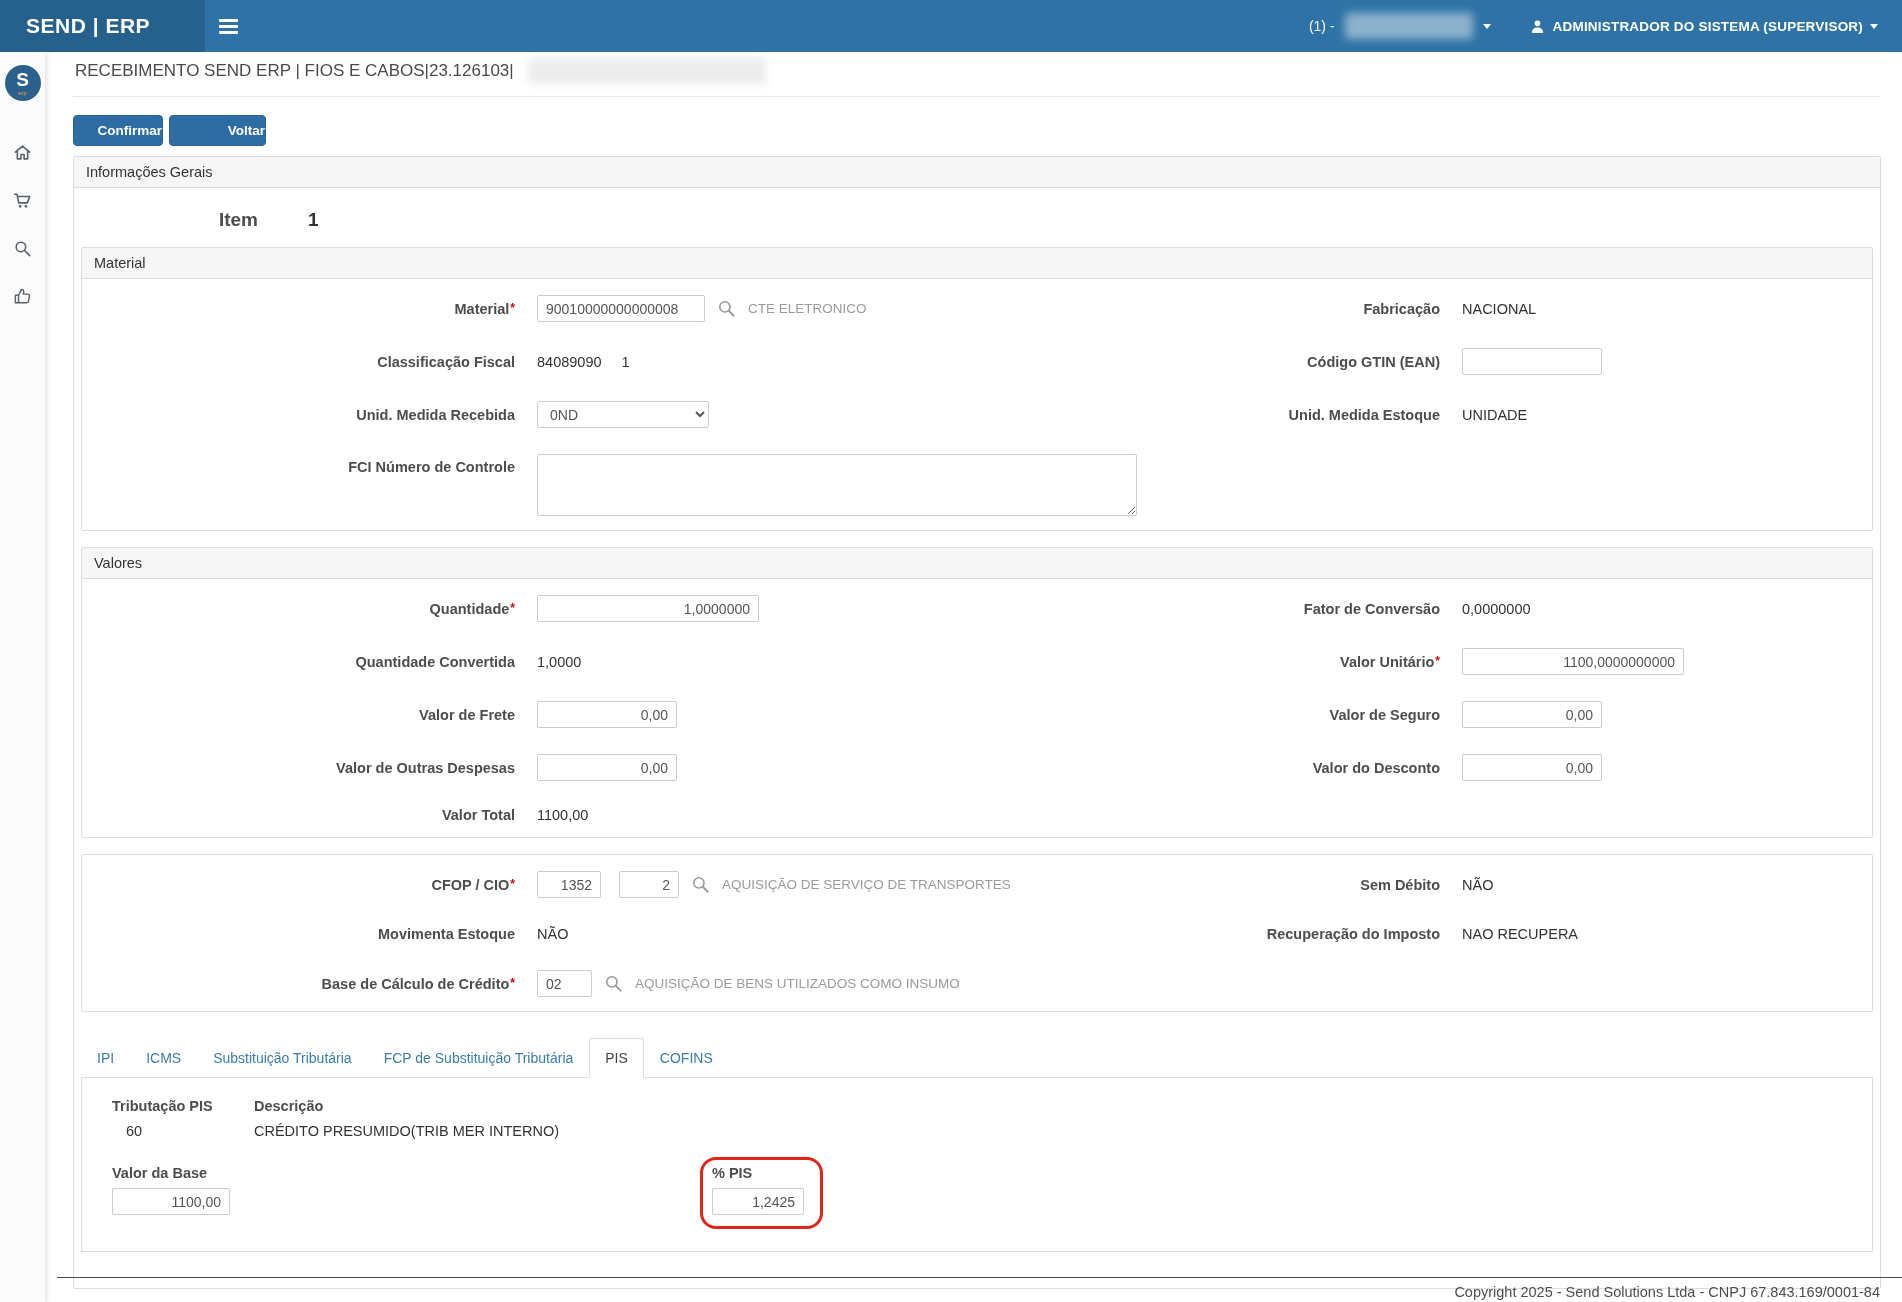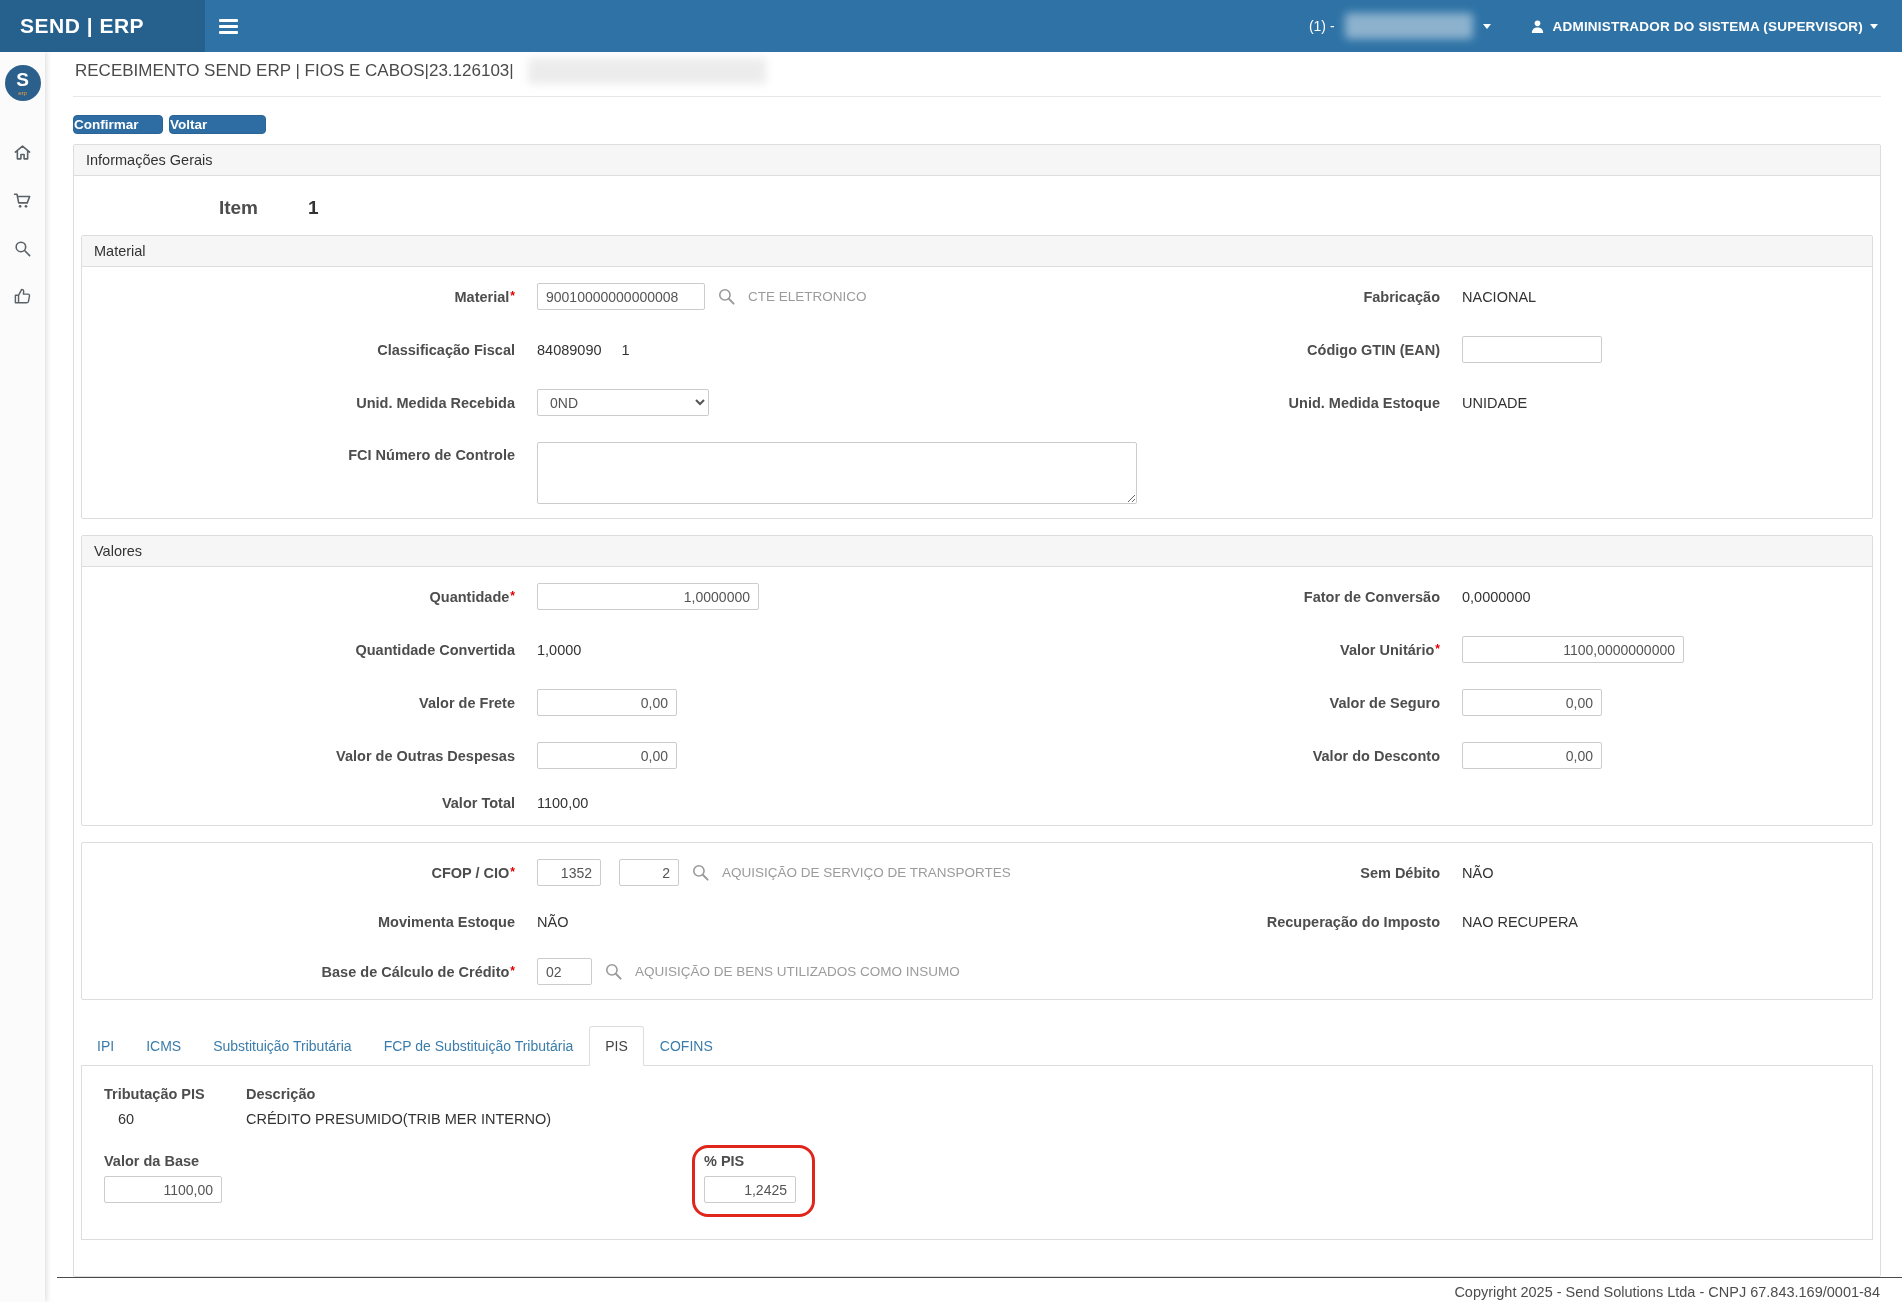--- a/index.html
+++ b/index.html
@@ -1,21 +1,21 @@
 <!DOCTYPE html>
 <html><head>
 <meta charset="utf-8">
 <style>
   * { margin:0; padding:0; box-sizing:border-box; }
   html,body { width:1902px; height:1302px; background:#fff;
     font-family:"Liberation Sans","DejaVu Sans",sans-serif; color:#333; overflow:hidden; }
 
   
   .navbar { position:absolute; top:0; left:0; width:1902px; height:52px; background:#2f73a6; display:flex; align-items:center; z-index:20; }
-  .brand { width:205px; height:52px; background:#26608c; color:#fff; font-size:21px; font-weight:bold; display:flex; align-items:center; padding-left:20px; letter-spacing:.5px; }
+  .brand { width:205px; height:52px; background:#26608c; color:#fff; font-size:21px; font-weight:bold; display:flex; align-items:center; padding-left:26px; letter-spacing:.5px; }
   .hamburger { width:46px; height:52px; display:flex; flex-direction:column; justify-content:center; align-items:center; gap:3px; cursor:pointer; }
   .hamburger span { display:block; width:19px; height:3px; background:#fff; border-radius:1px; }
   .nav-right { margin-left:auto; display:flex; align-items:center; gap:10px; padding-right:24px; color:#fff; }
   .ctx-prefix { font-size:14px; }
   .redact-nav { width:128px; height:26px; border-radius:4px; background:rgba(255,255,255,.45); filter:blur(4px); }
   .caret { width:0; height:0; border-left:4px solid transparent; border-right:4px solid transparent; border-top:5px solid #fff; display:inline-block; }
   .user-menu { display:flex; align-items:center; gap:7px; margin-left:28px; cursor:pointer; }
   .user-menu svg { width:17px; height:17px; }
   .user-name { font-size:13.5px; font-weight:bold; letter-spacing:.2px; }
 
@@ -26,21 +26,21 @@
   .logo .erp { font-size:6px; color:#f2a33c; margin-top:1px; }
   .side-icons { margin-top:42px; display:flex; flex-direction:column; gap:29px; align-items:center; }
   .side-icons .sicon { width:19px; height:19px; cursor:pointer; }
 
   
   .main { position:absolute; top:36px; left:45px; width:1857px; height:1250px; background:#fff; padding:0 21px 0 28px; }
   .title-row { display:flex; align-items:center; gap:14px; padding:22px 0 12px 2px; border-bottom:1px solid #e7e7e7; }
   .page-title { font-size:17px; color:#4a4a4a; }
   .redact-title { width:238px; height:26px; background:#ececec; filter:blur(4px); border-radius:3px; }
   .toolbar { margin:18px 0 10px 0; display:flex; gap:6px; }
-  .btn { background:#2e6da4; border:1px solid #2a6395; color:#fff; font-weight:bold; font-size:13.5px; border-radius:4px; padding:1px 0; width:90px; text-align:left; cursor:pointer; font-family:inherit; }
+  .btn { background:#2e6da4; border:1px solid #2a6395; color:#fff; font-weight:bold; font-size:13.5px; border-radius:4px; padding:7px 0; width:90px; text-align:right; cursor:pointer; font-family:inherit; }
   .btn.wide { width:97px; }
 
   
   .panel { border:1px solid #ddd; border-radius:2px; background:#fff; }
   .panel-heading { background:#f6f6f6; border-bottom:1px solid #ddd; padding:7px 12px; font-size:14.5px; color:#333; }
   .outer-body { padding:7px 7px 0 7px; }
   .item-row { display:flex; align-items:center; margin:14px 0 16px 0; font-size:19px; }
   .item-row .lbl { width:177px; text-align:right; font-weight:bold; color:#4d4d4d; }
   .item-row .val { margin-left:50px; font-weight:bold; }
   .sub-panel { margin-bottom:16px; }
@@ -59,21 +59,21 @@
   .desc { color:#9b9b9b; font-size:13.5px; margin-left:12px; white-space:nowrap; }
   .static-val { font-size:14.5px; color:#333; }
   .gap20 { margin-left:20px; }
   .top-align { align-items:flex-start; }
   .top-align .lbl { padding-top:5px; }
 
   
   .tabs { margin-top:26px; display:flex; border-bottom:1px solid #ddd; }
   .tab { font-size:14px; color:#3a7cab; padding:11px 15px; cursor:pointer; border:1px solid transparent; border-bottom:none; margin-bottom:-1px; }
   .tab.active { color:#444; background:#fff; border-color:#ddd; border-radius:3px 3px 0 0; border-bottom:1px solid #fff; }
-  .tab-content { border:1px solid #ddd; border-top:none; padding:20px 0 22px 0; }
+  .tab-content { border:1px solid #ddd; border-top:none; padding:20px 0 22px 8px; }
 
   .trib-table { padding:0 0 0 22px; font-size:14.5px; }
   .trib-head { display:grid; grid-template-columns:142px auto; font-weight:bold; color:#4d4d4d; margin-bottom:9px; }
   .trib-row { display:grid; grid-template-columns:142px auto; }
   .trib-row .c1 { padding-left:14px; }
 
   .pis-values { display:grid; grid-template-columns:600px 600px 1fr; margin-top:26px; }
   .pv-block { padding-left:22px; }
   .pv-block .lbl2 { font-weight:bold; color:#4d4d4d; font-size:14.5px; margin-bottom:7px; }
   .pv-block input { display:block; }

